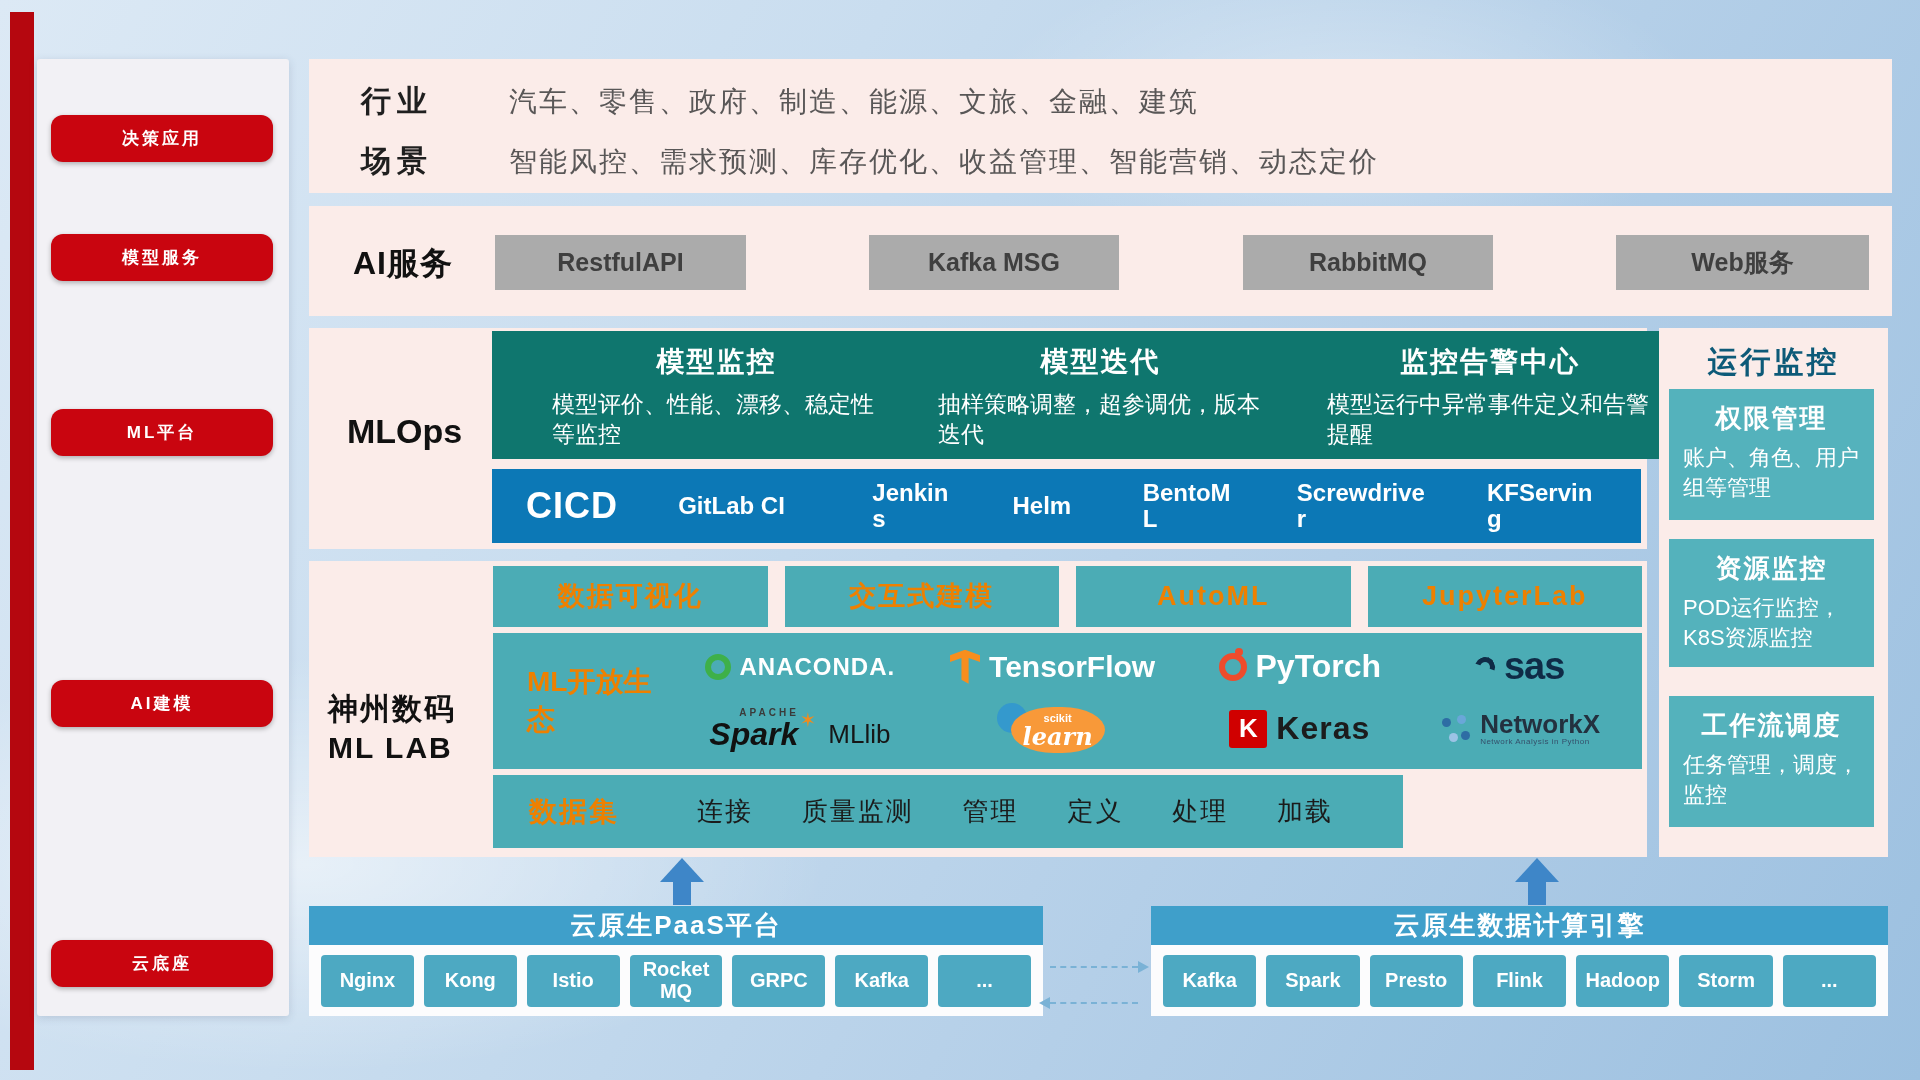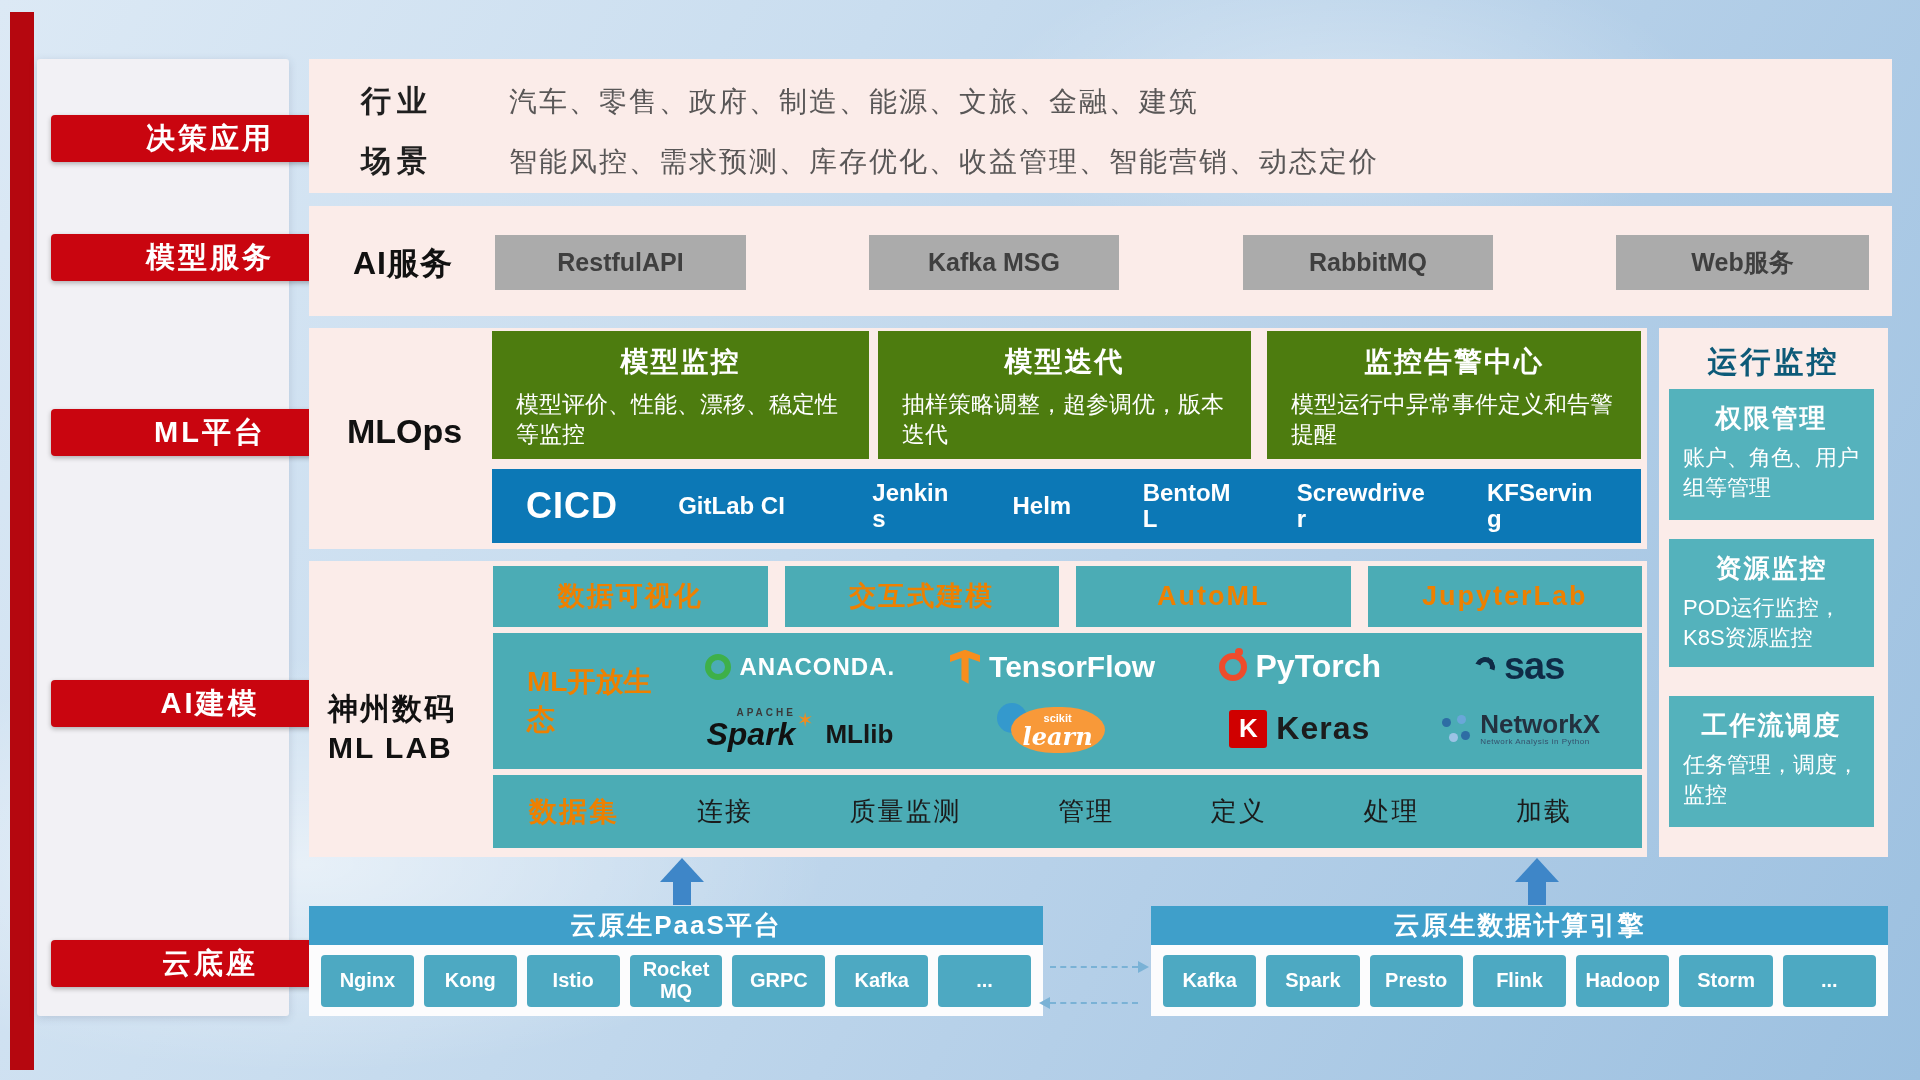--- a/index.html
+++ b/index.html
@@ -8,42 +8,42 @@
     font-family:"Liberation Sans","DejaVu Sans",sans-serif;
     background:
       radial-gradient(ellipse 800px 320px at 16% 80%, rgba(255,255,255,.55), transparent 65%),
       radial-gradient(ellipse 600px 260px at 70% 10%, rgba(255,255,255,.35), transparent 60%),
       linear-gradient(120deg,#dce9f5 0%,#c9ddef 35%,#b4cfe8 65%,#9cc0e0 100%);
   }
   
   .left-accent{position:absolute;left:10px;top:12px;width:24px;height:1058px;background:#b5070f;}
   
   .sidebar{position:absolute;left:37px;top:59px;width:252px;height:957px;background:#f2f1f5;border-radius:3px;box-shadow:0 2px 8px rgba(60,80,110,.18);}
-  .side-btn{position:absolute;left:51px;width:222px;height:47px;background:#c9050f;border-radius:4px;color:#fff;
-    font-size:29px;font-weight:bold;text-align:center;line-height:47px;letter-spacing:3px;box-shadow:0 2px 5px rgba(0,0,0,.28);padding-left:48px;}
+  .side-btn{position:absolute;left:51px;width:222px;height:47px;background:#c9050f;border-radius:12px;color:#fff;
+    font-size:17px;font-weight:bold;text-align:center;line-height:47px;letter-spacing:3px;box-shadow:0 2px 5px rgba(0,0,0,.28);}
   .sb0{top:115px}.sb1{top:234px}.sb2{top:409px}.sb3{top:680px}.sb4{top:940px}
   
   .band{position:absolute;left:309px;background:#fbece9;}
   .band1{top:59px;width:1583px;height:134px;}
   .band2{top:206px;width:1583px;height:110px;}
   .band3{top:328px;width:1338px;height:221px;}
   .band4{top:561px;width:1338px;height:296px;}
   .moncol{position:absolute;left:1659px;top:328px;width:229px;height:529px;background:#fbece9;}
   
   .b1-label{position:absolute;left:52px;font-size:30px;font-weight:bold;color:#1f1f1f;letter-spacing:6px;}
   .b1-l1{top:22px}.b1-l2{top:82px}
   .b1-text{position:absolute;left:200px;font-size:28px;color:#595757;letter-spacing:2px;}
   .b1-t1{top:24px}.b1-t2{top:84px}
   
   .b2-label{position:absolute;left:44px;top:36px;font-size:32px;font-weight:bold;color:#111;letter-spacing:1px;}
   .gbtn{position:absolute;top:29px;height:55px;background:#ababab;color:#3f3f3f;font-weight:bold;font-size:25px;text-align:center;line-height:55px;}
   .g0{left:186px;width:251px}.g1{left:560px;width:250px}.g2{left:934px;width:250px}.g3{left:1307px;width:253px}
   
   .b3-label{position:absolute;left:38px;top:84px;font-size:34px;font-weight:bold;color:#111;}
-  .mcard{position:absolute;top:3px;height:128px;background:#4d7c0f;color:#fff;}
+  .mcard{position:absolute;top:3px;height:128px;background:#0f766e;color:#fff;padding-left:36px;}
   .mc0{left:183px;width:377px}.mc1{left:569px;width:373px}.mc2{left:958px;width:374px}
   .mcard .t{display:block;text-align:center;font-size:28px;font-weight:bold;margin-top:12px;letter-spacing:2px;}
   .mcard .d{display:block;font-size:23px;margin-top:8px;padding:0 24px;line-height:1.32;}
   .cicd{position:absolute;left:183px;top:141px;width:1149px;height:74px;background:#0c78b6;display:flex;align-items:center;
     justify-content:space-between;color:#fff;box-sizing:border-box;padding-right:44px;}
   .cicd-label{font-size:36px;font-weight:bold;margin-left:34px;letter-spacing:1px;}
   .tool{font-size:24px;font-weight:bold;line-height:1.08;word-break:break-all;}
   .t0{width:134px}.t1{width:80px}.t2{width:70px}.t3{width:94px}.t4{width:130px}.t5{width:110px}
   
   .b4-label{position:absolute;left:19px;font-size:30px;font-weight:bold;color:#111;letter-spacing:2px;}
@@ -61,35 +61,35 @@
   .pt-mark{width:28px;height:28px;border:6px solid #ee4c2c;border-radius:50%;box-sizing:border-box;position:relative;}
   .pt-mark::before{content:"";position:absolute;width:8px;height:8px;background:#ee4c2c;border-radius:50%;top:-11px;right:-2px;}
   .pt-text{font-size:32px;}
   .sas-swoosh{width:20px;height:20px;border:5px solid #0f2b46;border-radius:50%;border-left-color:transparent;border-bottom-color:transparent;transform:rotate(-25deg);box-sizing:border-box;}
   .sas-text{font-size:38px;color:#0f2b46;font-weight:bold;letter-spacing:-1px;}
   .spark-wrap{display:flex;align-items:flex-end;gap:14px;}
   .spark-block{display:flex;flex-direction:column;line-height:1;}
   .apache-text{font-size:10px;letter-spacing:3px;color:#3a3a3a;font-weight:bold;margin-left:30px;}
   .spark-text{font-size:32px;font-weight:bold;font-style:italic;color:#111;position:relative;padding-right:16px;}
   .spark-text::after{content:"✶";position:absolute;top:-8px;right:-2px;font-size:20px;color:#f08c1e;font-style:normal;}
-  .mllib-text{font-size:26px;font-weight:bold;color:#161616;}
+  .mllib-text{font-size:26px;font-weight:normal;color:#161616;}
   .scikit-wrap{position:relative;width:112px;height:56px;}
   .sk-circle{position:absolute;left:0;top:2px;width:30px;height:30px;border-radius:50%;background:#3499cd;}
   .sk-blob{position:absolute;left:14px;top:6px;width:94px;height:46px;background:#f89939;border-radius:50%/55%;color:#fff;text-align:center;}
   .sk-top{display:block;font-size:11px;margin-top:5px;font-weight:bold;}
   .sk-main{display:block;font-size:24px;font-style:italic;font-weight:bold;margin-top:-2px;font-family:"DejaVu Serif",serif;}
   .keras-tile{width:38px;height:38px;background:#d00000;color:#fff;font-size:26px;font-weight:bold;display:flex;align-items:center;justify-content:center;border-radius:3px;}
   .keras-text{font-size:32px;color:#1c1c1c;letter-spacing:1px;}
   .nx-dots{position:relative;width:32px;height:32px;}
   .nx-dots::before{content:"";position:absolute;left:3px;top:5px;width:9px;height:9px;border-radius:50%;background:#2e6da4;
     box-shadow:15px -3px 0 #6aa7d8,7px 15px 0 #9cc3e5,19px 13px 0 #2e6da4;}
   .nx-block{display:flex;flex-direction:column;line-height:1.05;color:#23313f;}
   .nx-text{font-size:26px;font-weight:bold;}
   .nx-sub{font-size:8px;color:#35506b;letter-spacing:.5px;font-weight:normal;}
-  .dataset{position:absolute;left:184px;top:214px;width:1149px;height:73px;background:#4bacb5;display:flex;align-items:center;box-sizing:border-box;padding:0 70px 0 36px;}
+  .dataset{position:absolute;left:184px;top:214px;width:910px;height:73px;background:#4bacb5;display:flex;align-items:center;box-sizing:border-box;padding:0 70px 0 36px;}
   .ds-label{color:#ee8000;font-size:28px;font-weight:bold;margin-right:78px;letter-spacing:2px;}
   .ds-items{flex:1;display:flex;justify-content:space-between;color:#1b1b1b;font-size:26px;letter-spacing:2px;}
   
   .mon-title{position:absolute;top:14px;left:0;width:100%;text-align:center;font-size:30px;font-weight:bold;color:#0d5a78;letter-spacing:3px;}
   .moncard{position:absolute;left:10px;width:205px;background:#54b2bc;color:#fff;box-sizing:border-box;}
   .mn0{top:61px;height:131px}.mn1{top:211px;height:128px}.mn2{top:368px;height:131px}
   .moncard .t{display:block;text-align:center;font-size:26px;font-weight:bold;margin-top:12px;letter-spacing:2px;}
   .moncard .d{display:block;font-size:22px;padding:7px 14px 0;line-height:1.35;}
   
   .bay-header{position:absolute;top:906px;height:39px;background:#3f9fca;color:#fff;font-size:26px;font-weight:bold;text-align:center;line-height:39px;letter-spacing:2px;}

